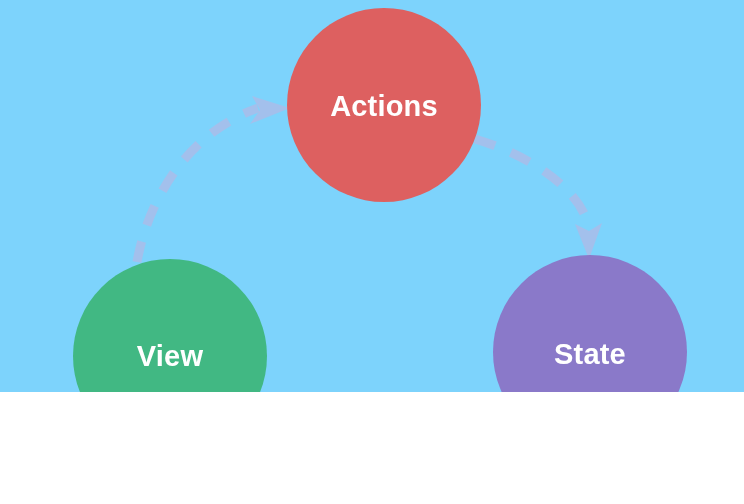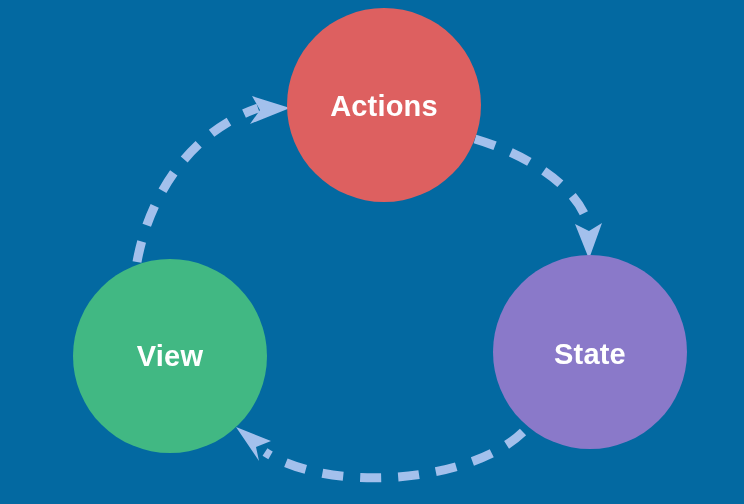--- a/index.html
+++ b/index.html
@@ -7,22 +7,22 @@
     margin: 0;
     padding: 0;
     background: #ffffff;
   }
   body {
     font-family: "Liberation Sans", "DejaVu Sans", sans-serif;
   }
   #canvas {
     position: relative;
     width: 744px;
-    height: 504px;
-    background: #0369a1;
+    height: 392px;
+    background: #7dd3fc;
     overflow: hidden;
   }
   #diagram-svg {
     position: absolute;
     left: 0;
     top: 0;
     width: 744px;
     height: 504px;
   }
   .node-label {

